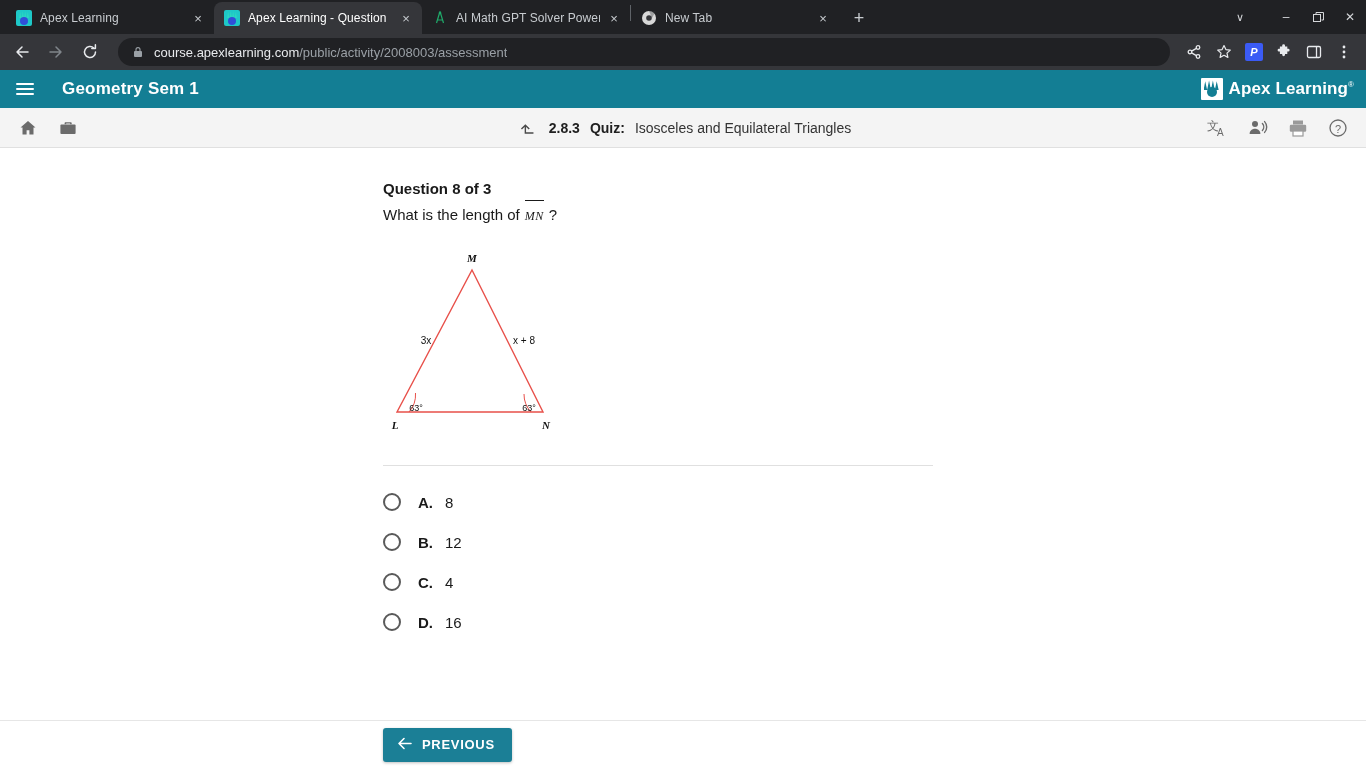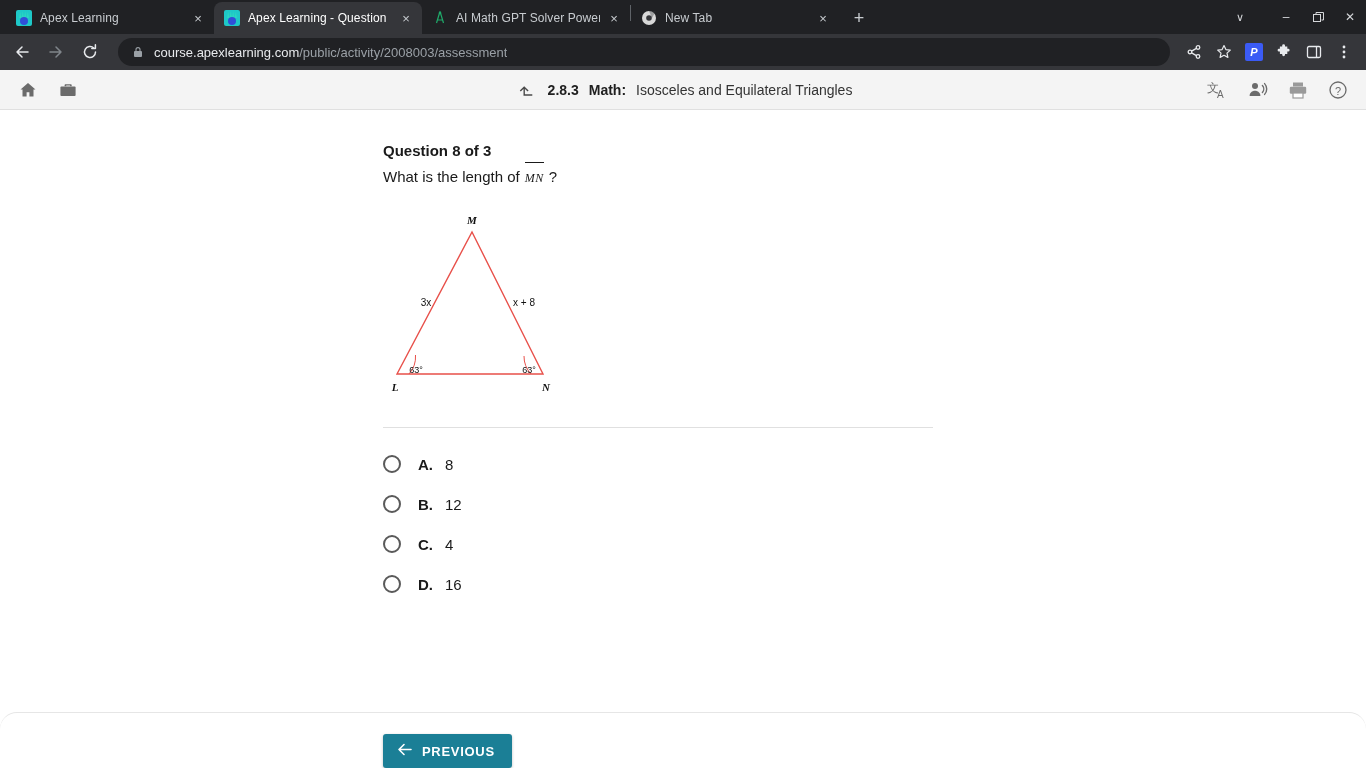--- a/index.html
+++ b/index.html
@@ -159,22 +159,22 @@
 
   .submit-row { margin-top: 16px; width: 550px; display: flex; justify-content: flex-end; }
   .submit-btn {
     min-width: 84px; height: 36px; background: #eeeeee; color: #b3b3b3;
     border: 1px solid #e2e2e2; border-radius: 3px; font-size: 14px; font-weight: bold;
     letter-spacing: .6px; display: flex; align-items: center; justify-content: center;
     box-shadow: 0 1px 2px rgba(0,0,0,.08);
   }
 
   .bottom-bar {
-    position: absolute; left: 0; right: 0; bottom: 0; height: 56px; background: #fff;
-    border-top: 1px solid #e6e6e6; display: flex; align-items: flex-end; border-radius: 17px;
+    position: absolute; left: 0; right: 0; bottom: 0; height: 48px; background: #fff;
+    border-top: 1px solid #e6e6e6; display: flex; align-items: center;
   }
   .prev-btn {
     margin-left: 383px; height: 34px; background: #1B7F96; color: #fff;
     border-radius: 3px; display: flex; align-items: center; gap: 9px;
     padding: 0 17px 0 13px; font-size: 13px; font-weight: bold; letter-spacing: .7px;
     box-shadow: 0 1px 3px rgba(0,0,0,.25);
   }
 </style>
 </head>
 <body>
@@ -298,20 +298,32 @@
       <svg width="16" height="16" viewBox="0 0 16 16">
           <circle cx="8" cy="3" r="1.4" fill="currentColor"></circle>
           <circle cx="8" cy="8" r="1.4" fill="currentColor"></circle>
           <circle cx="8" cy="13" r="1.4" fill="currentColor"></circle>
         </svg>
     </div>
   </div>
 
   <div class="page">
 
+    <div class="apex-header">
+      <div class="hamburger">
+          <i></i>
+          <i></i>
+          <i></i>
+        </div>
+      <div class="course-title">Geometry Sem 1</div>
+      <div class="apex-logo">
+        <span class="mark"></span>
+        <span class="txt"><span>Apex Learning</span><span class="reg">®</span></span>
+      </div>
+    </div>
 
     <div class="activity-bar">
       <div class="ab-left">
         <div class="ab-icon">
           <svg width="20" height="20" viewBox="0 0 20 20" fill="currentColor">
               <path d="M10 3 2.5 9.4h2v7.1h4.1v-4.3h2.8v4.3h4.1V9.4h2z"></path>
             </svg>
         </div>
         <div class="ab-icon">
           <svg width="20" height="20" viewBox="0 0 20 20" fill="currentColor">
@@ -321,21 +333,21 @@
         </div>
       </div>
 
       <div class="ab-center">
         <span class="ab-icon">
           <svg width="20" height="20" viewBox="0 0 20 20">
               <path d="M5 16V8.6h7.6M9.4 5.2l3.4 3.4-3.4 3.4" fill="none" stroke="#4a4a4a" stroke-width="1.4" stroke-linecap="square" transform="rotate(-90 10 10)"></path>
             </svg>
         </span>
         <span class="num">2.8.3</span>
-        <span class="kind">Math:</span>
+        <span class="kind">Quiz:</span>
         <span class="name">Isosceles and Equilateral Triangles</span>
       </div>
 
       <div class="ab-right">
         <div class="ab-icon">
           <svg width="22" height="22" viewBox="0 0 22 22">
               <text x="0" y="13" font-size="12" font-family="Liberation Sans, sans-serif" fill="#6b6b6b">文</text>
               <text x="10" y="19" font-size="10" font-family="Liberation Sans, sans-serif" fill="#6b6b6b">A</text>
             </svg>
         </div>

